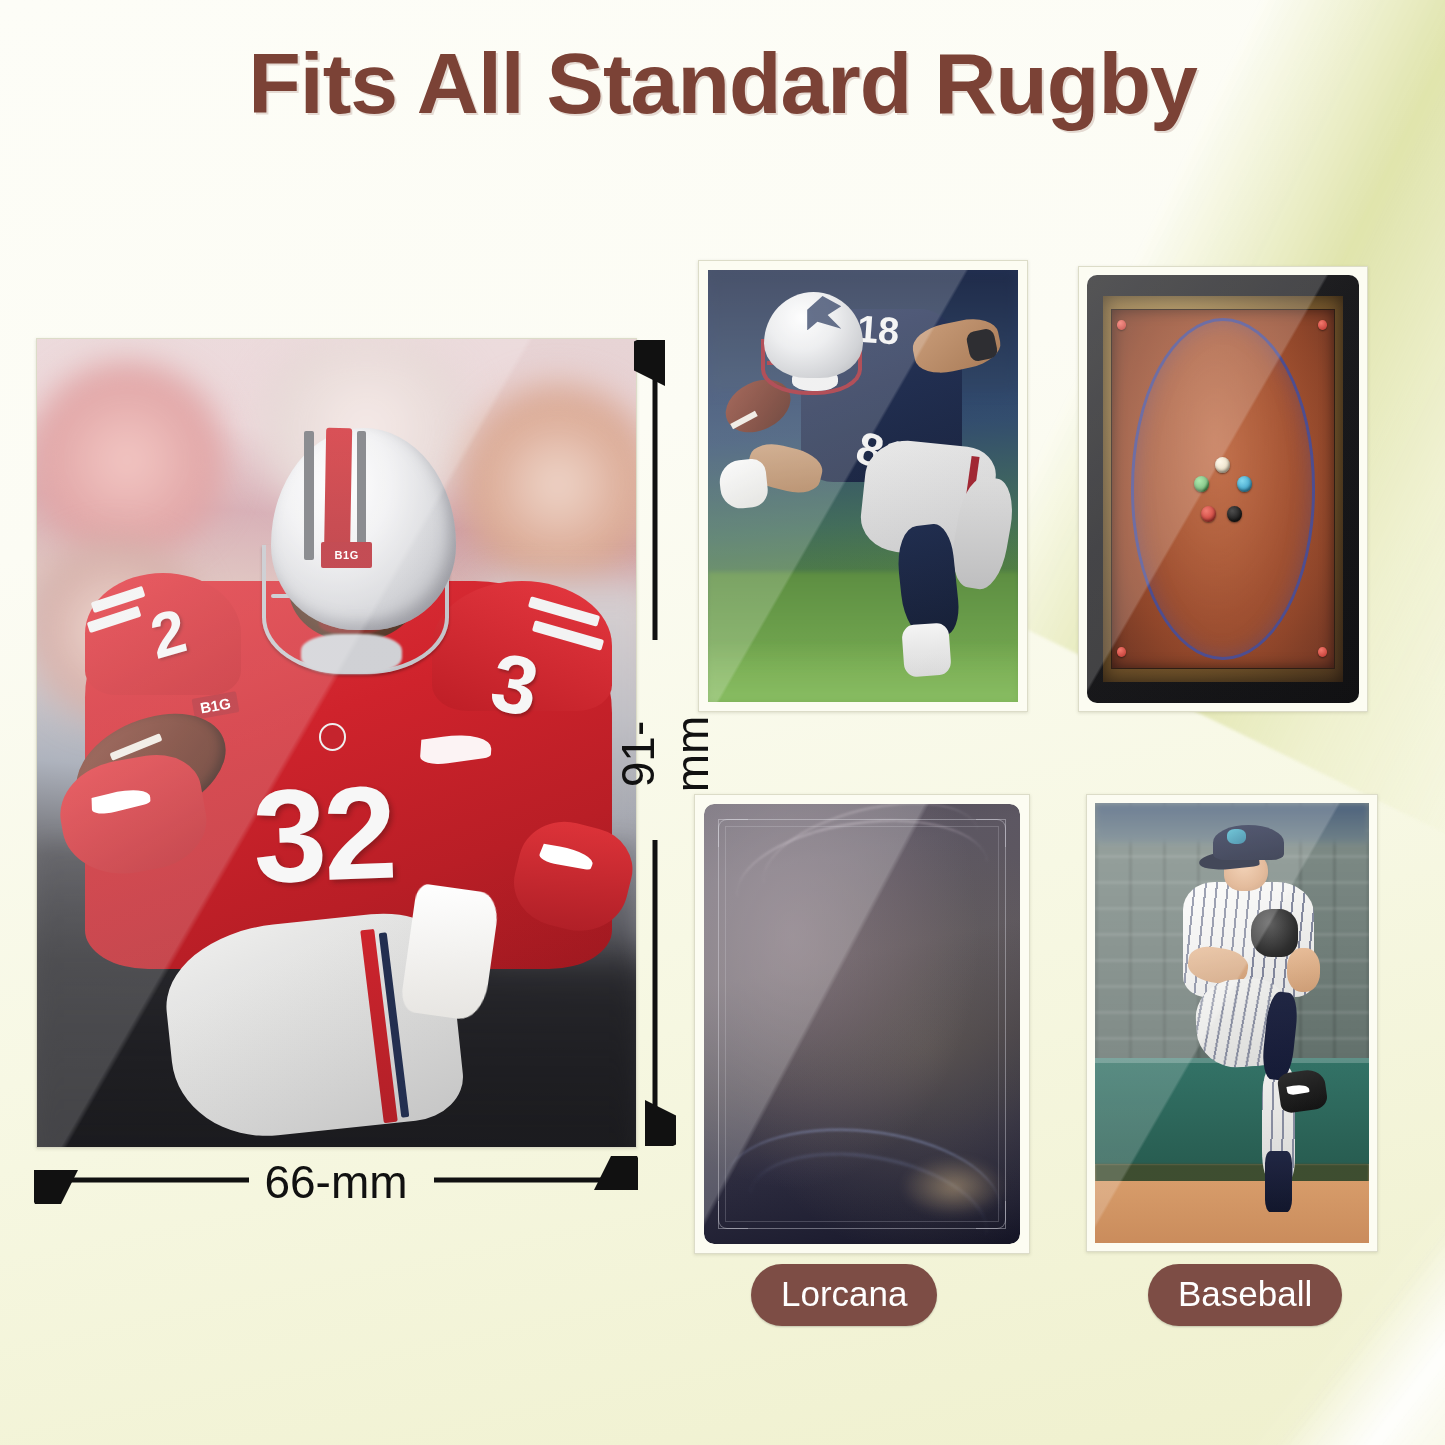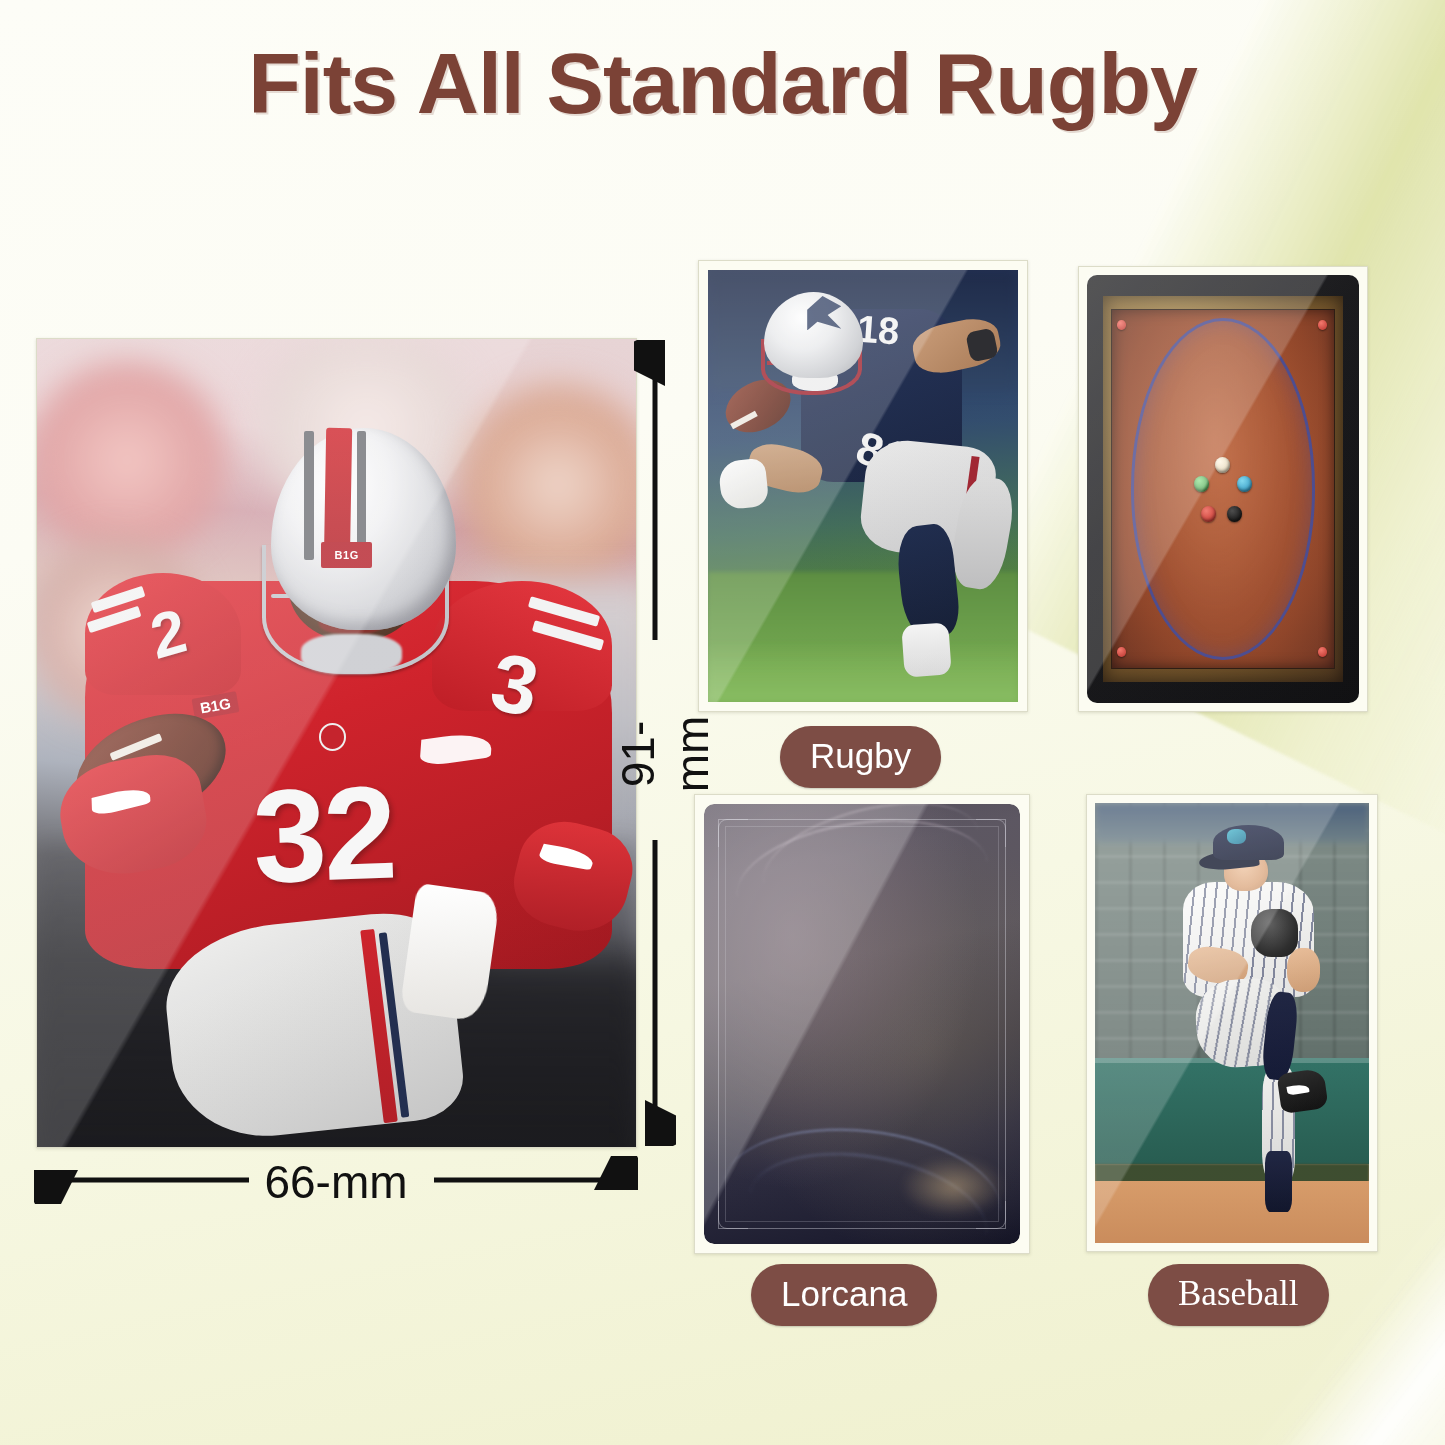--- a/index.html
+++ b/index.html
@@ -91,21 +91,21 @@
     background:#7d4d45;color:#fff;
     border-radius:999px;
     font-size:35px;line-height:1;
     padding:12px 30px 15px 30px;
     white-space:nowrap;
     box-shadow:0 1px 2px rgba(0,0,0,.2);
   }
   #label-rugby{left:780px;top:726px;}
   #label-mtg{left:1184px;top:726px;}
   #label-lorcana{left:751px;top:1264px;}
-  #label-baseball{left:1148px;top:1264px;font-family:Liberation Serif, serif;}
+  #label-baseball{left:1148px;top:1264px;}
 
   
   #dim-v{position:absolute;left:634px;top:340px;width:42px;height:806px;}
   #dim-v-label{
     position:absolute;left:605px;top:700px;width:120px;
     transform:rotate(-90deg);transform-origin:center center;
     text-align:center;font-size:46px;color:#111;font-weight:normal;
     letter-spacing:0px;
   }
   #dim-h{position:absolute;left:34px;top:1156px;width:604px;height:48px;}
@@ -413,21 +413,20 @@
       <div class="abs" id="rg-facemask"></div>
       <div class="abs" id="rg-face"></div>
       <div class="abs" id="rg-chin"></div>
       <div class="abs" id="rg-facemask2"></div>
       <div class="abs" id="rg-helmet"></div>
       <div class="abs" id="rg-helm-logo"></div>
 
       <div class="glare"></div>
     </div>
   </div>
-  <div id="label-rugby" class="label">Rugby</div>
 
   <div id="mtg-sleeve" class="sleeve">
     <div class="photo" style="inset:8px;background:transparent">
       <div class="abs" id="mtg-outer"></div>
       <div class="abs" id="mtg-frame"></div>
       <div class="abs" id="mtg-inner"></div>
       <div class="abs" id="mtg-oval"></div>
       <div class="mtg-pip" id="mtg-pip-w"></div>
       <div class="mtg-pip" id="mtg-pip-g"></div>
       <div class="mtg-pip" id="mtg-pip-u"></div>

